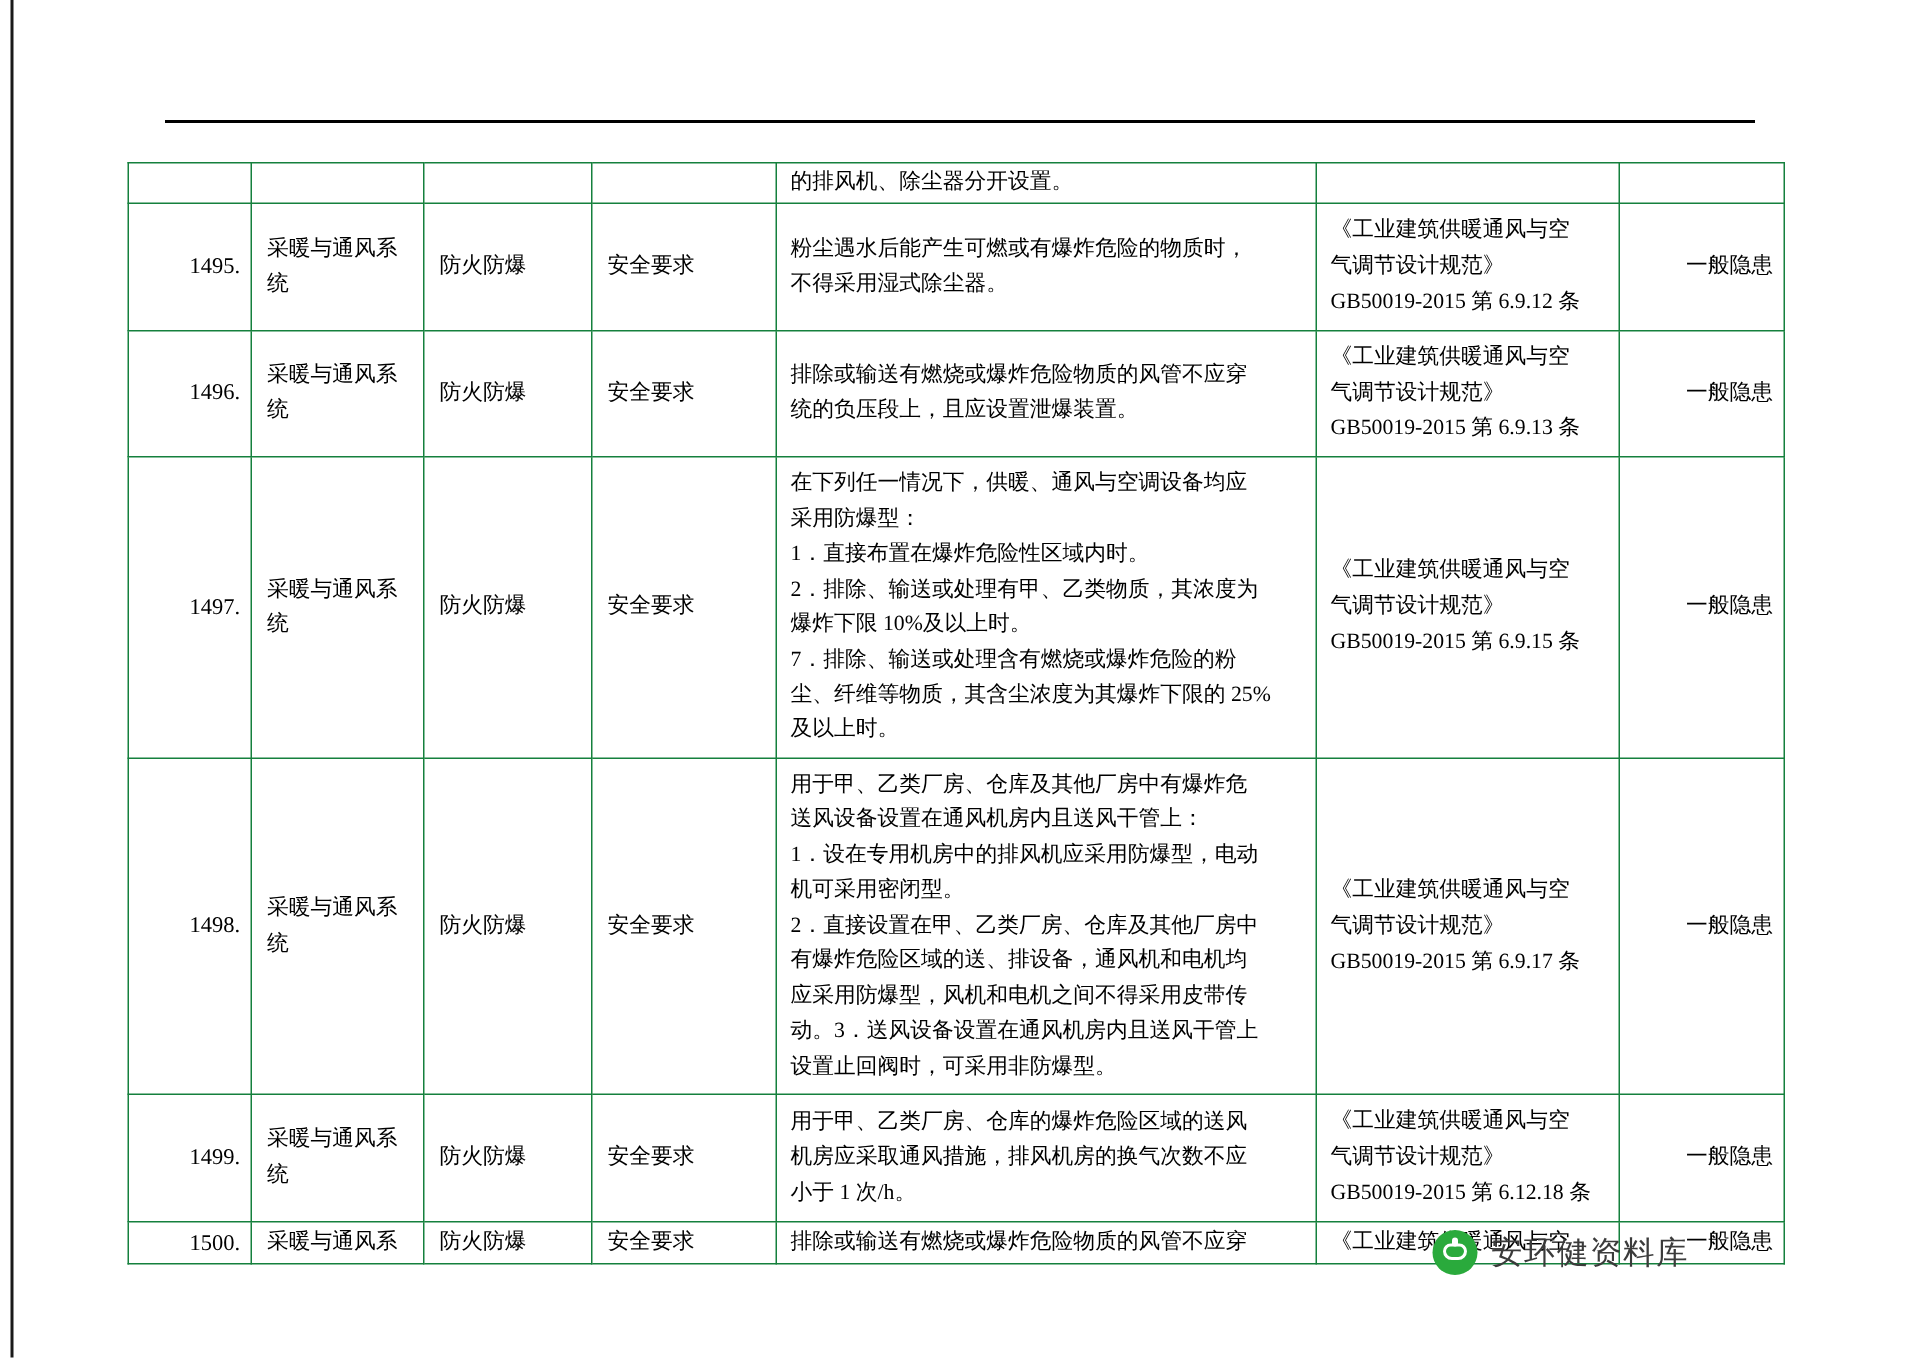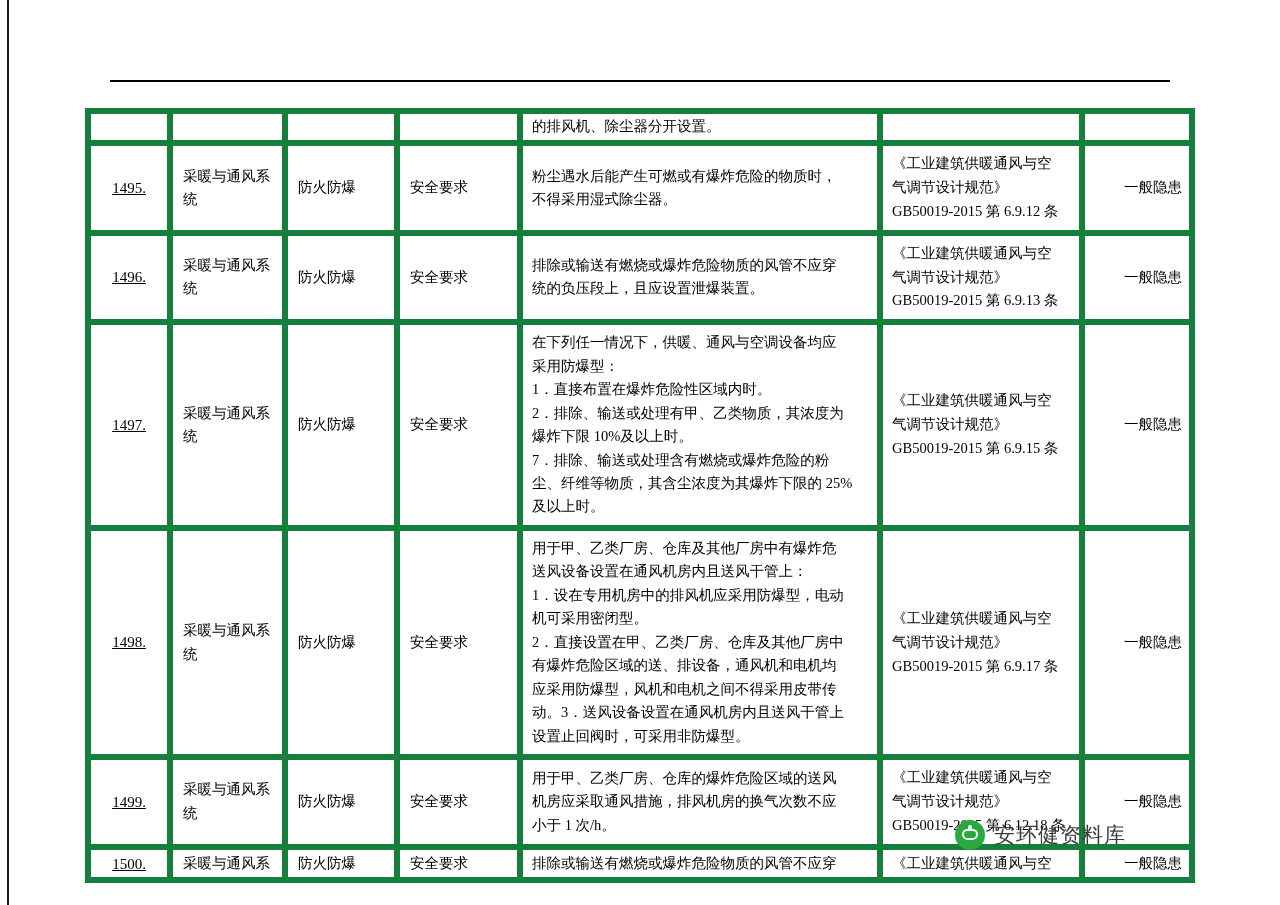--- a/index.html
+++ b/index.html
@@ -39,40 +39,39 @@
   }
   .doc-table {
     position: absolute;
     left: 85px;
     top: 108px;
     width: 1104px;
     border-collapse: collapse;
     table-layout: fixed;
   }
   .doc-table td {
-    border: 6px solid #15803d;
+    border: 1px solid #15803d;
     vertical-align: middle;
     padding: 5px 7px;
     font-size: 14.5px;
     line-height: 1.62;
     font-family: "Liberation Serif", "DejaVu Serif", serif;
   }
   col.c-num { width: 82px; }
   col.c-sys { width: 115px; }
   col.c-cat { width: 112px; }
   col.c-type { width: 123px; }
   col.c-desc { width: 360px; }
   col.c-ref { width: 202px; }
   col.c-level { width: 110px; }
 
   td.num {
-    text-align: center;
+    text-align: right;
     font-family: "Liberation Serif", "DejaVu Serif", serif;
     font-size: 15px;
-    text-decoration: underline;
   }
   td.sys, td.cat, td.type {
     text-align: left;
     padding-left: 10px;
   }
   td.desc {
     text-align: left;
     padding: 6px 9px;
   }
   td.ref {

